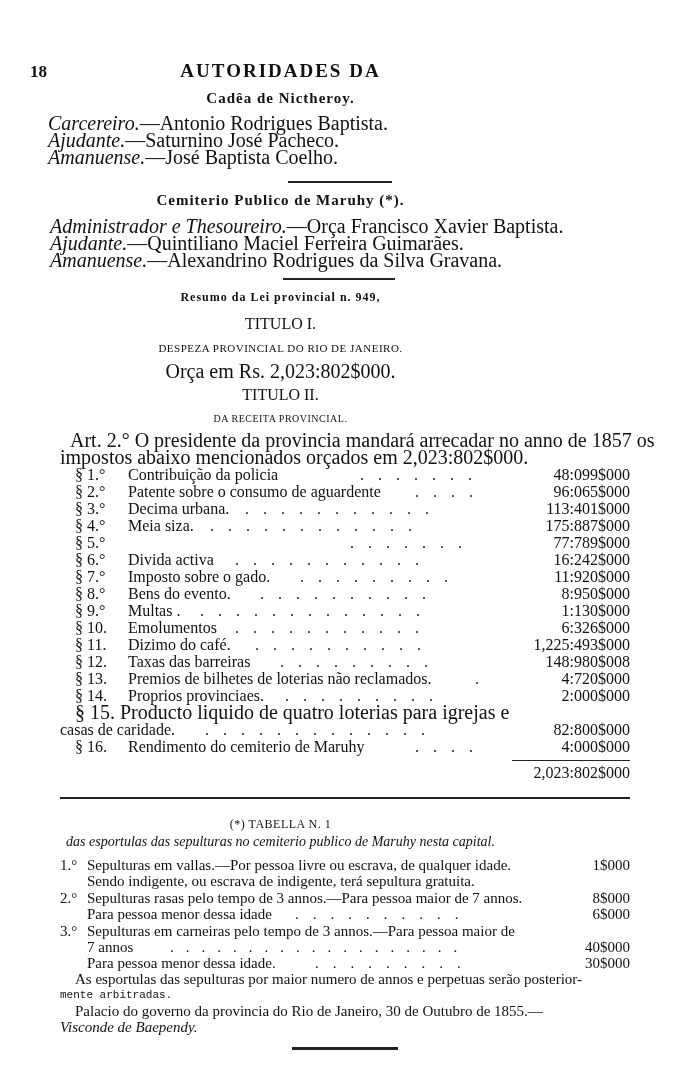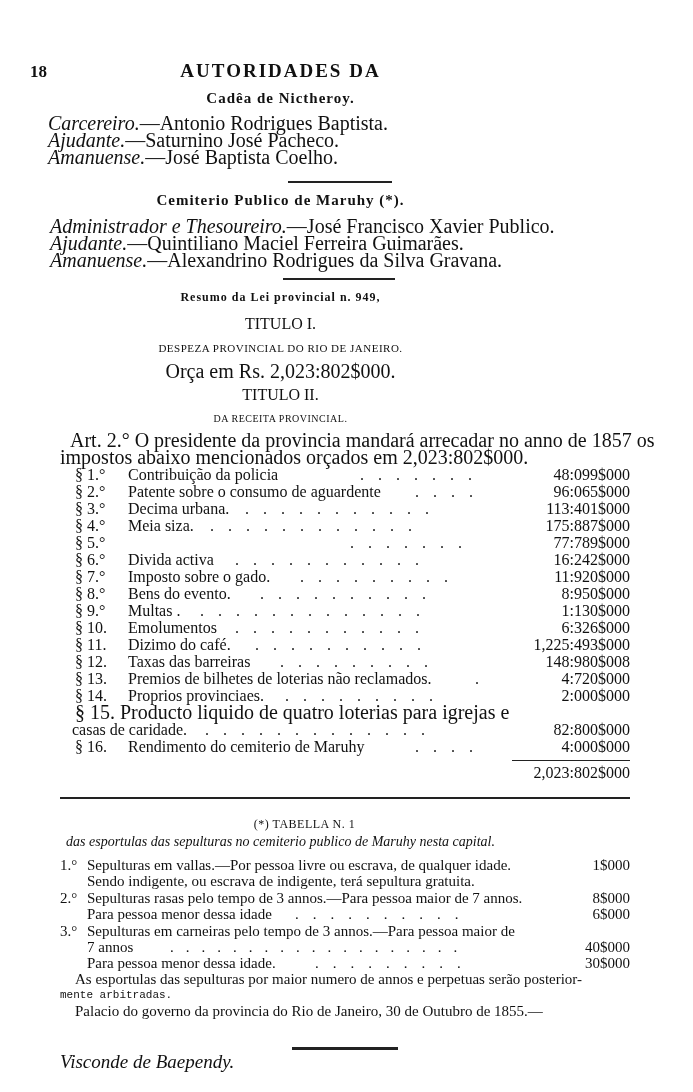--- a/index.html
+++ b/index.html
@@ -31,21 +31,21 @@
 <div class="abs bold center" style="top:90px;font-size:15px;letter-spacing:1px;">Cadêa de Nictheroy.</div>
 <div>
   <div class="abs line" style="left:48px;top:115px;"><span class="ital">Carcereiro.</span><span>—Antonio Rodrigues Baptista.</span></div>
   <div class="abs line" style="left:48px;top:132px;"><span class="ital">Ajudante.</span><span>—Saturnino José Pacheco.</span></div>
   <div class="abs line" style="left:48px;top:149px;"><span class="ital">Amanuense.</span><span>—José Baptista Coelho.</span></div>
 </div>
 <div class="rule" style="left:288px;top:181px;width:104px;"></div>
 
 <div class="abs bold center" style="top:192px;font-size:15px;letter-spacing:1px;">Cemiterio Publico de Maruhy (*).</div>
 <div>
-  <div class="abs line" style="left:50px;top:218px;"><span class="ital">Administrador e Thesoureiro.</span><span>—José Francisco Xavier Publico.</span></div>
+  <div class="abs line" style="left:50px;top:218px;"><span class="ital">Administrador e Thesoureiro.</span><span>—Orça Francisco Xavier Baptista.</span></div>
   <div class="abs line" style="left:50px;top:235px;"><span class="ital">Ajudante.</span><span>—Quintiliano Maciel Ferreira Guimarães.</span></div>
   <div class="abs line" style="left:50px;top:252px;"><span class="ital">Amanuense.</span><span>—Alexandrino Rodrigues da Silva Gravana.</span></div>
 </div>
 <div class="rule" style="left:283px;top:278px;width:112px;"></div>
 
 <div class="abs bold center" style="top:290px;font-size:12px;letter-spacing:1px;">Resumo da Lei provincial n. 949,</div>
 <div class="abs center" style="top:315px;font-size:16px;">TITULO I.</div>
 <div class="abs center sc" style="top:342px;font-size:11px;">DESPEZA PROVINCIAL DO RIO DE JANEIRO.</div>
 <div class="abs center" style="top:360px;font-size:20px;">Orça em Rs. 2,023:802$000.</div>
 <div class="abs center" style="top:386px;font-size:16px;">TITULO II.</div>
@@ -134,40 +134,40 @@
     </div>
   <div class="row" style="top:687px;">
       <span class="sec">§ 14.</span>
       <span class="lbl">Proprios provinciaes.</span>
       <span class="dots" style="left:225px;">.........</span>
       <span class="amt">2:000$000</span>
     </div>
 
   <div class="abs line" style="left:75px;top:704px;">§ 15. Producto liquido de quatro loterias para igrejas e</div>
   <div class="row" style="top:721px;">
-      <span style="position:absolute;left:0;margin-left:12px;">casas de caridade.</span>
+      <span style="position:absolute;left:0;">casas de caridade.</span>
       <span class="dots" style="left:145px;">.............</span>
       <span class="amt">82:800$000</span>
     </div>
   <div class="row" style="top:738px;">
       <span class="sec">§ 16.</span>
       <span class="lbl">Rendimento do cemiterio de Maruhy</span>
       <span class="dots" style="left:355px;">....</span>
       <span class="amt">4:000$000</span>
     </div>
 
   <div class="rule" style="left:512px;top:760px;width:118px;height:1px;"></div>
   <div class="row" style="top:764px;">
       <span class="amt">2,023:802$000</span>
     </div>
 </div>
 
 <div class="rule" style="left:60px;top:797px;width:570px;"></div>
 
-<div class="abs center sc" style="top:817px;font-size:12px;margin-left:24px;">(*) TABELLA N. 1</div>
+<div class="abs center sc" style="top:817px;font-size:12px;">(*) TABELLA N. 1</div>
 <div class="abs center ital" style="top:834px;font-size:14px;">das esportulas das sepulturas no cemiterio publico de Maruhy nesta capital.</div>
 
 <div>
   <div class="trow" style="top:857px;">
       <span class="num">1.°</span>
       <span class="txt">Sepulturas em vallas.—Por pessoa livre ou escrava, de qualquer idade.</span>
       <span class="amt">1$000</span>
     </div>
   <div class="trow" style="top:873px;">
       <span class="num"></span>
@@ -200,15 +200,15 @@
       <span class="num"></span>
       <span class="txt">Para pessoa menor dessa idade.</span>
       <span class="abs" style="left:255px;letter-spacing:14px;">.........</span>
       <span class="amt">30$000</span>
     </div>
 </div>
 
 <div class="abs" style="left:75px;top:971px;font-size:15px;line-height:16px;">As esportulas das sepulturas por maior numero de annos e perpetuas serão posterior-</div>
 <div class="abs" style="left:60px;top:987px;font-size:11px;line-height:16px;font-family:Liberation Mono, monospace;">mente arbitradas.</div>
 <div class="abs" style="left:75px;top:1003px;font-size:15px;line-height:16px;">Palacio do governo da provincia do Rio de Janeiro, 30 de Outubro de 1855.—</div>
-<div class="abs ital" style="left:60px;top:1054px;font-size:19px;line-height:16px;">Visconde de Baependy.</div>
+<div class="abs ital" style="left:60px;top:1019px;font-size:15px;line-height:16px;">Visconde de Baependy.</div>
 
 <div class="rule" style="left:292px;top:1047px;width:106px;height:3px;"></div>
 
 </body></html>

